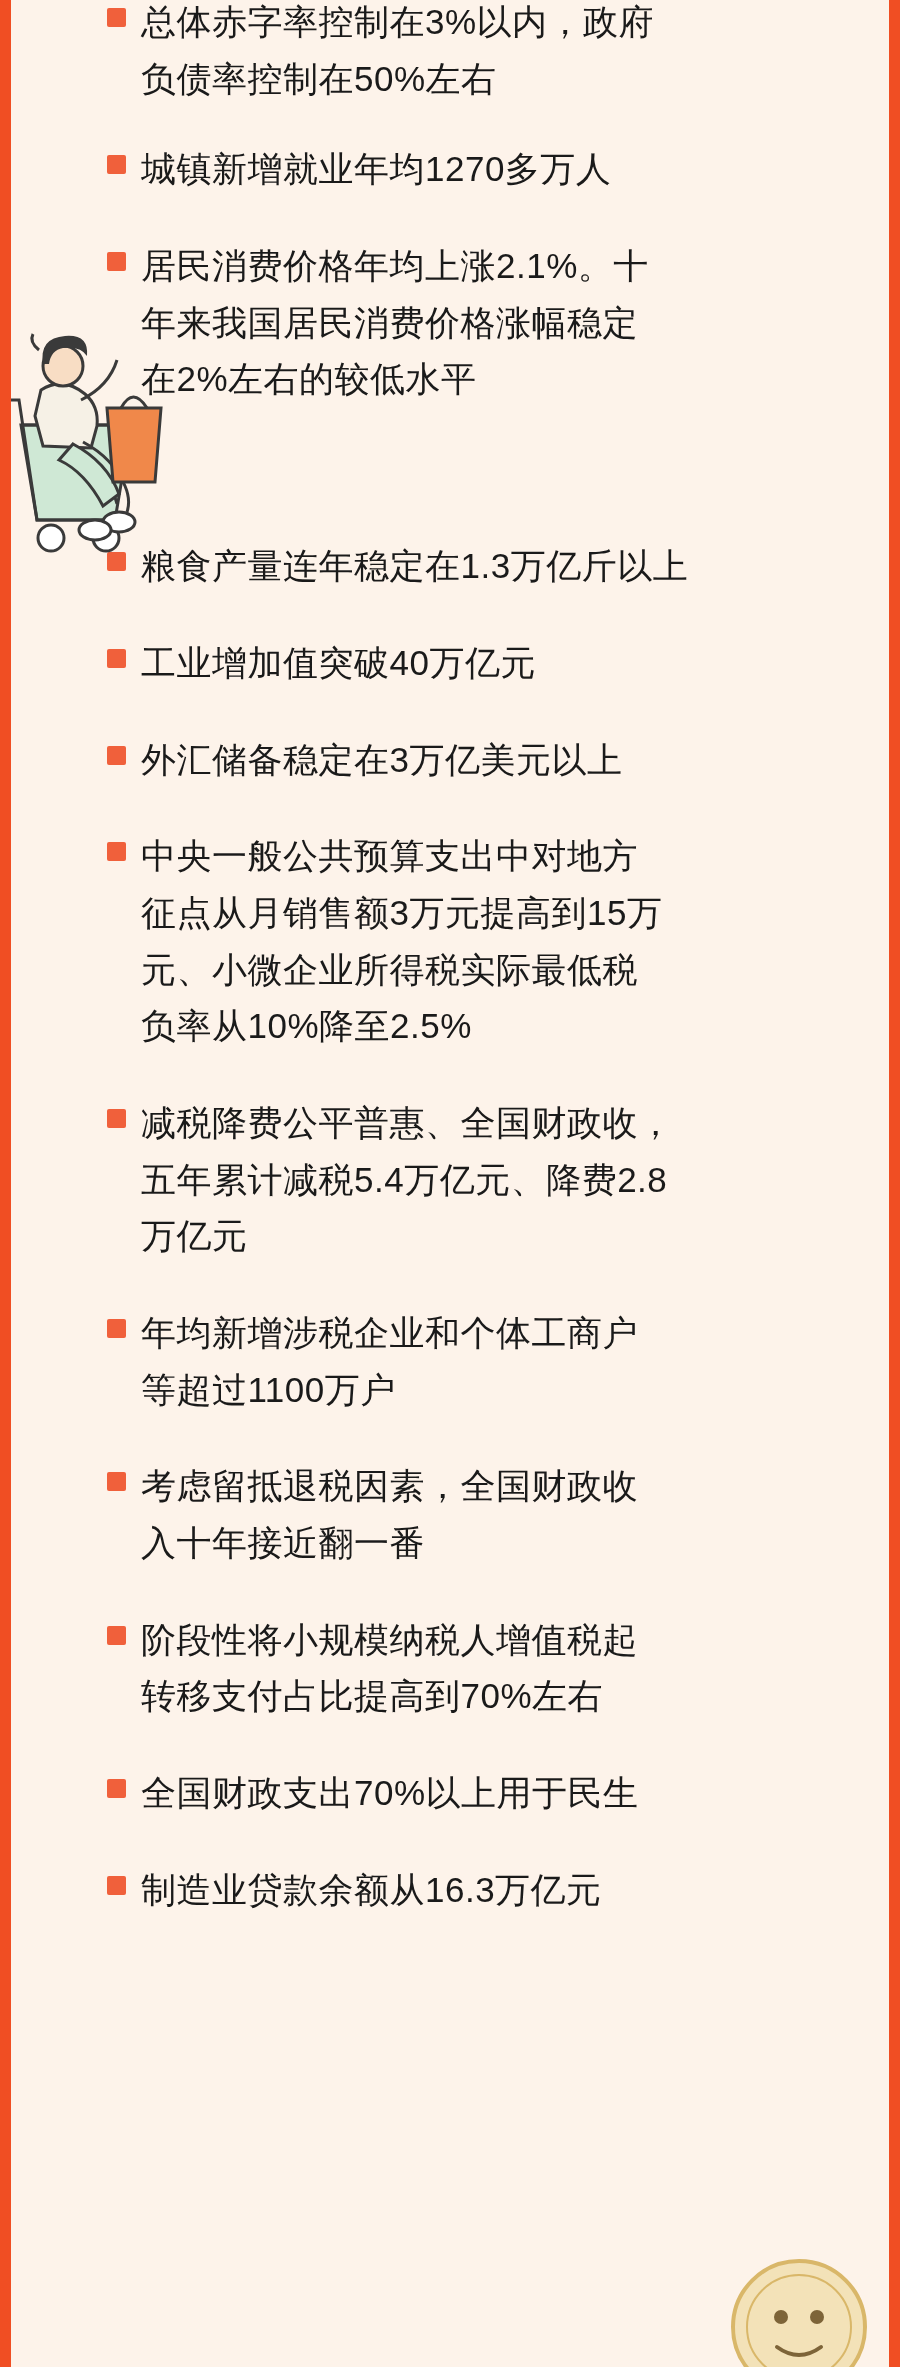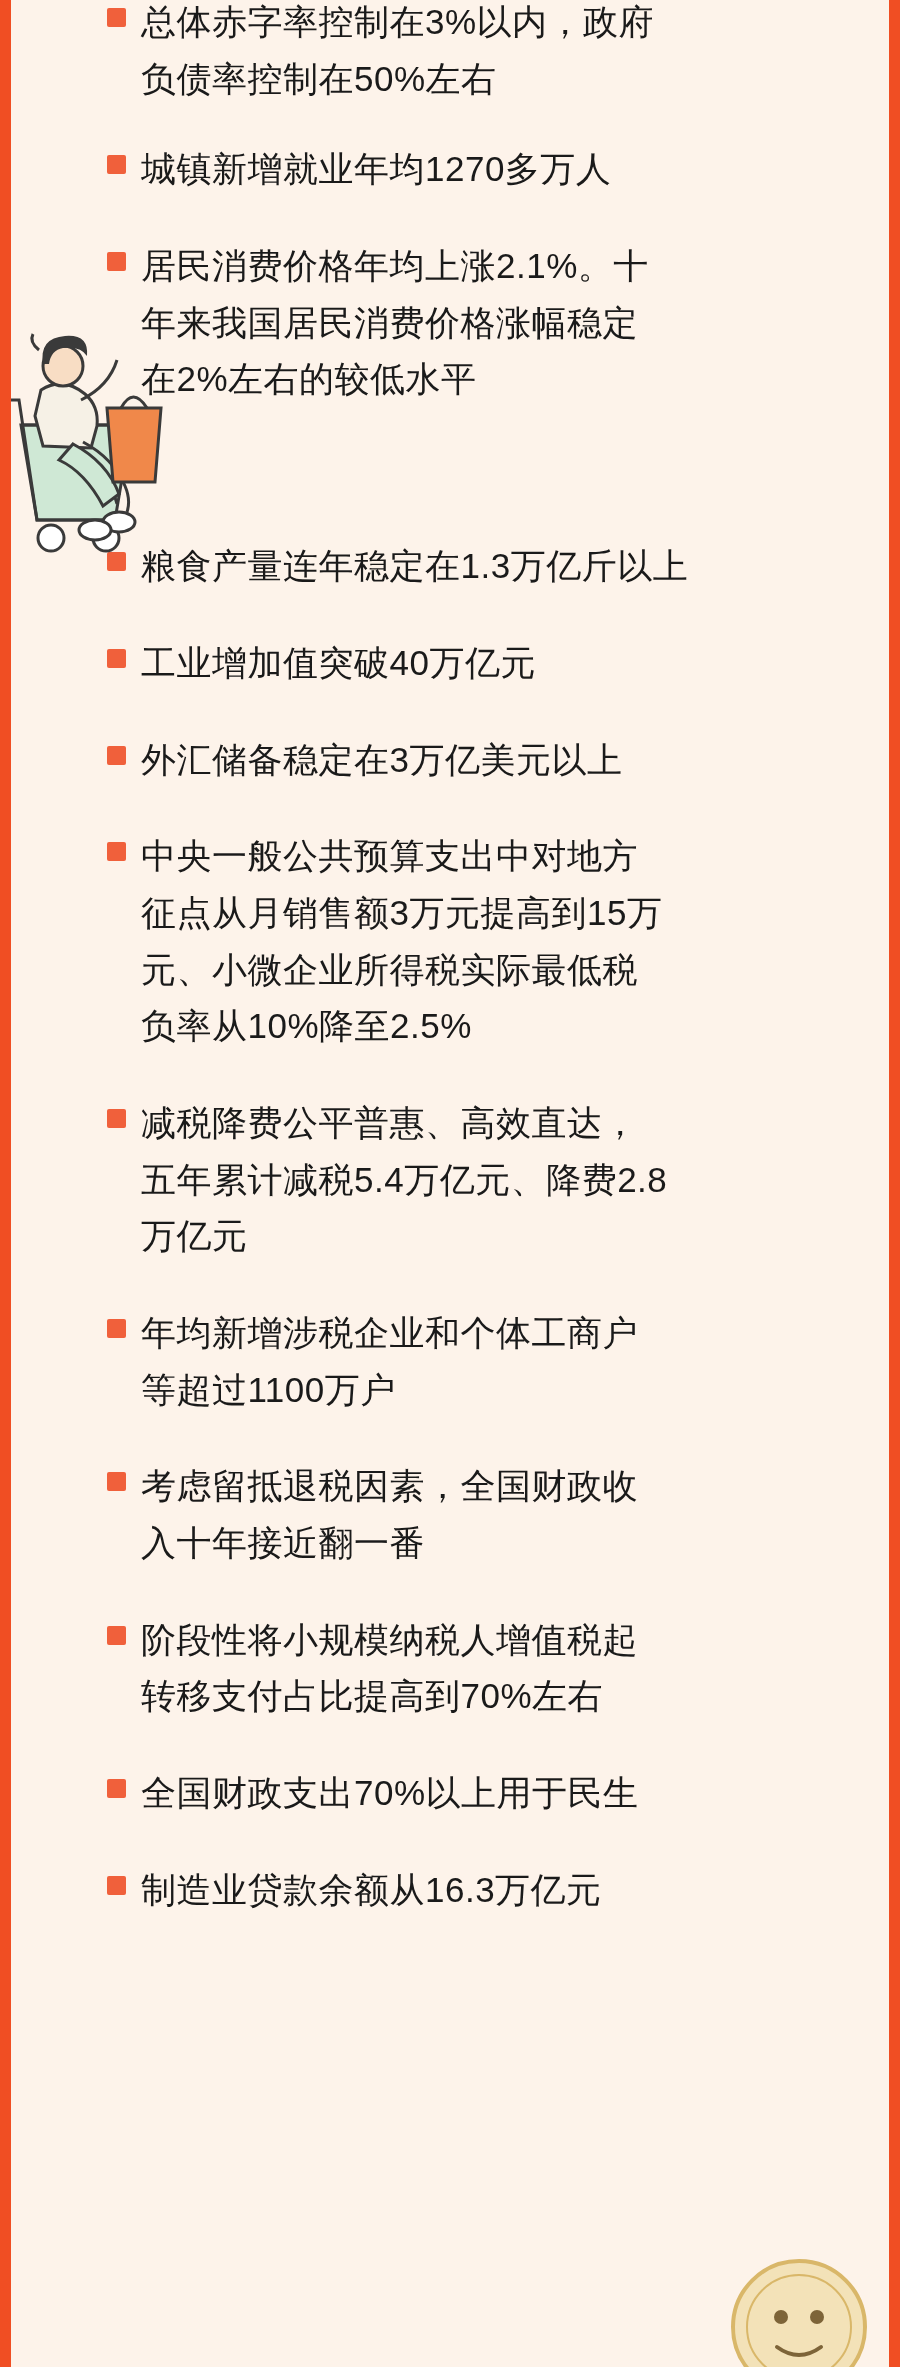--- a/index.html
+++ b/index.html
@@ -142,21 +142,21 @@
       <div class="item" style="margin-bottom:40px;">
         <span class="bullet"></span>
         <span class="item-text">中央一般公共预算支出中对地方
 征点从月销售额3万元提高到15万
 元、小微企业所得税实际最低税
 负率从10%降至2.5%</span>
       </div>
 
       <div class="item" style="margin-bottom:40px;">
         <span class="bullet"></span>
-        <span class="item-text">减税降费公平普惠、高效直达，
+        <span class="item-text">减税降费公平普惠、全国财政收，
 五年累计减税5.4万亿元、降费2.8
 万亿元</span>
       </div>
 
       <div class="item" style="margin-bottom:40px;">
         <span class="bullet"></span>
         <span class="item-text">年均新增涉税企业和个体工商户
 等超过1100万户</span>
       </div>
 

